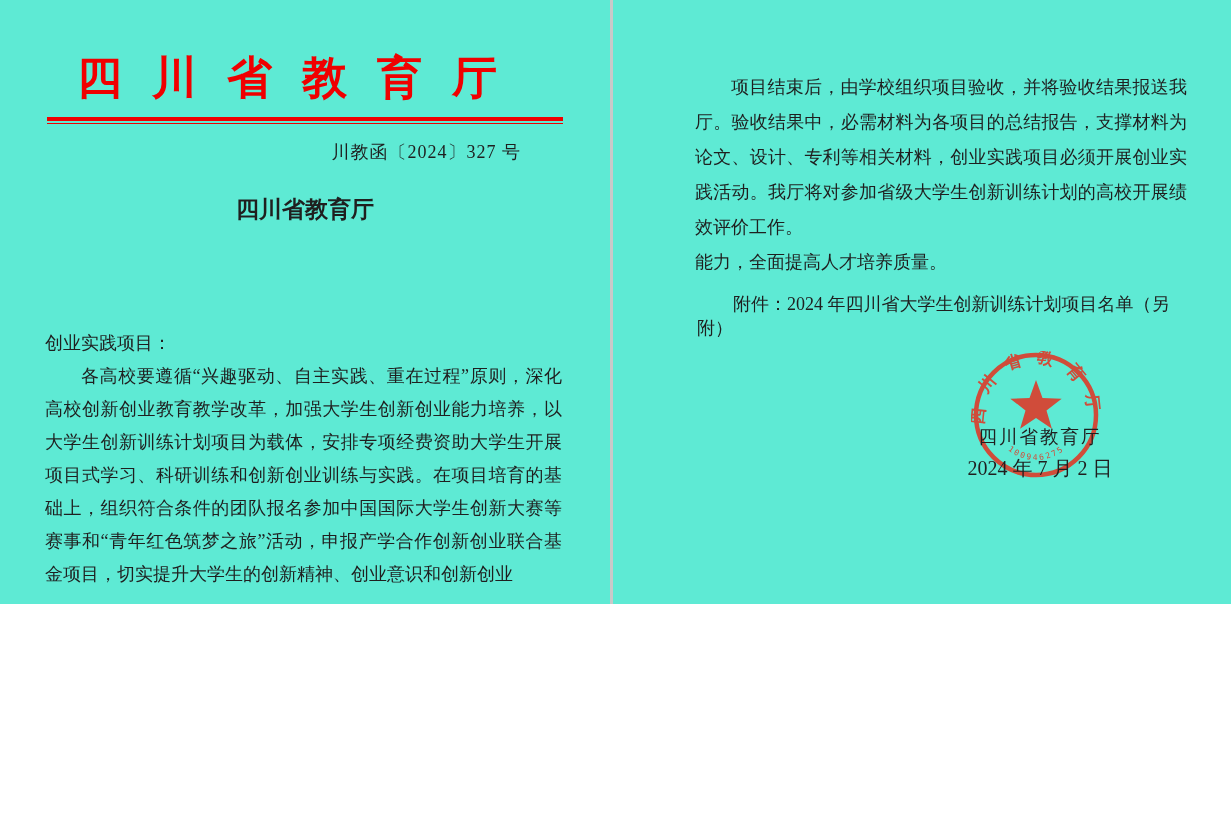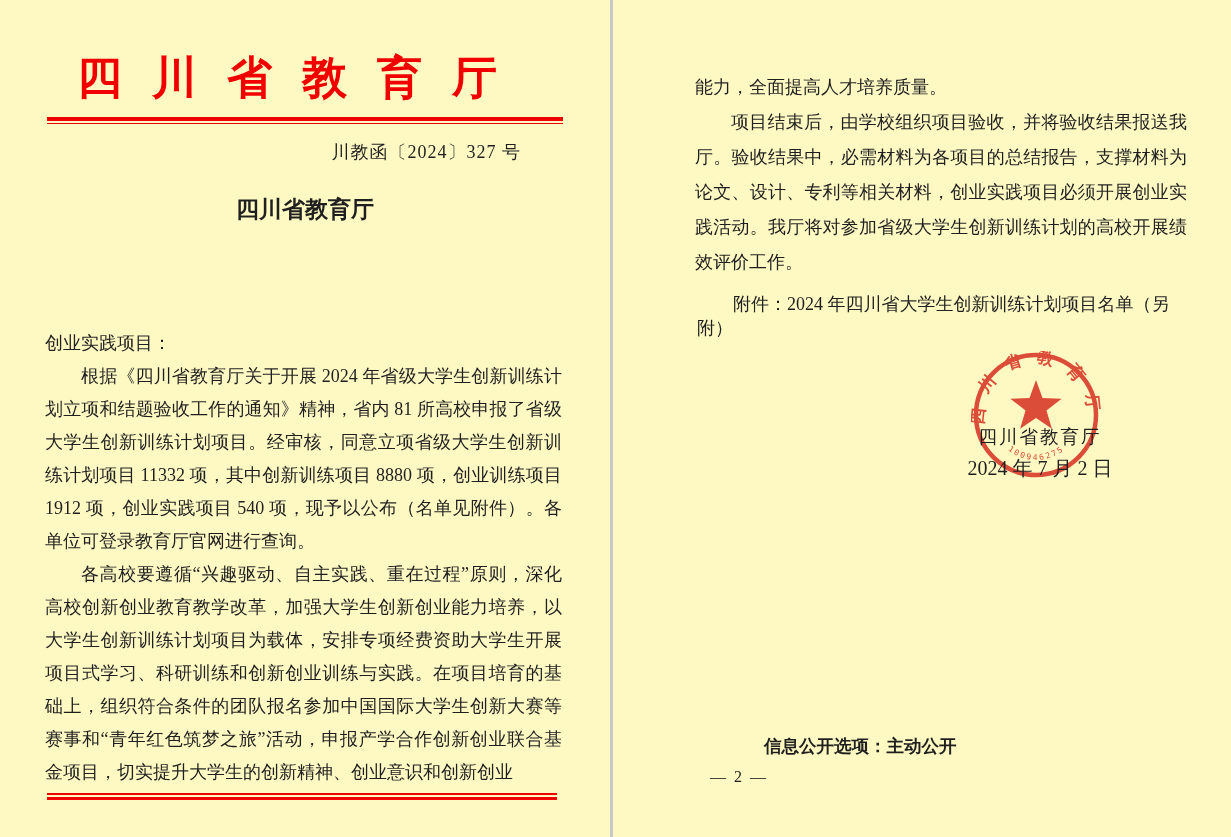--- a/index.html
+++ b/index.html
@@ -6,22 +6,22 @@
     --red: #f00000;
     --seal_red: #d9412f;
     --text: #1f1f1f;
     --divider: #c9c9c9;
   }
   * { margin: 0; padding: 0; box-sizing: border-box; }
   html, body { background: #ffffff; }
   .canvas {
     position: relative;
     width: 1231px;
-    height: 837px;
-    background: #fef9c3;
+    height: 604px;
+    background: #5eead4;
     overflow: hidden;
     font-family: "Liberation Serif", "DejaVu Serif", serif;
     color: var(--text);
   }
   .abs { position: absolute; }
 
   
   .agency {
     left: 77px; top: 48px;
     font-size: 45px; font-weight: bold;
@@ -102,34 +102,33 @@
   </div>
 
   <div class="abs docnum">川教函〔2024〕327 号</div>
 
   <div class="abs title">
     <div>四川省教育厅</div>
   </div>
 
   <div class="abs body1">
       <p class="para">创业实践项目：</p>
-      <p class="para ind">根据《四川省教育厅关于开展 2024 年省级大学生创新训练计划立项和结题验收工作的通知》精神，省内 81 所高校申报了省级大学生创新训练计划项目。经审核，同意立项省级大学生创新训练计划项目 11332 项，其中创新训练项目 8880 项，创业训练项目 1912 项，创业实践项目 540 项，现予以公布（名单见附件）。各单位可登录教育厅官网进行查询。</p>
       <p class="para ind">各高校要遵循“兴趣驱动、自主实践、重在过程”原则，深化高校创新创业教育教学改革，加强大学生创新创业能力培养，以大学生创新训练计划项目为载体，安排专项经费资助大学生开展项目式学习、科研训练和创新创业训练与实践。在项目培育的基础上，组织符合条件的团队报名参加中国国际大学生创新大赛等赛事和“青年红色筑梦之旅”活动，申报产学合作创新创业联合基金项目，切实提升大学生的创新精神、创业意识和创新创业</p>
     </div>
 
   <div class="abs redline-bottom">
     <i class="thin"></i>
     <i class="thick"></i>
   </div>
 
   <div class="abs divider"></div>
 
   <div class="abs body2">
+      <p class="para ind">项目结束后，由学校组织项目验收，并将验收结果报送我厅。验收结果中，必需材料为各项目的总结报告，支撑材料为论文、设计、专利等相关材料，创业实践项目必须开展创业实践活动。我厅将对参加省级大学生创新训练计划的高校开展绩效评价工作。</p>
       <p class="para">能力，全面提高人才培养质量。</p>
-      <p class="para ind">项目结束后，由学校组织项目验收，并将验收结果报送我厅。验收结果中，必需材料为各项目的总结报告，支撑材料为论文、设计、专利等相关材料，创业实践项目必须开展创业实践活动。我厅将对参加省级大学生创新训练计划的高校开展绩效评价工作。</p>
     </div>
 
   <div class="abs attachment">附件：2024 年四川省大学生创新训练计划项目名单（另附）</div>
 
   <div class="abs seal">
     <svg width="134" height="134" viewBox="0 0 134 134">
       <defs>
         <path id="sealArcTop" d="M 16.1,81.8 A 52,52 0 1 1 113.9,81.8" fill="none"></path>
         <path id="sealArcBottom" d="M 25.3,85.1 A 45,45 0 0 0 104.7,85.1" fill="none"></path>
       </defs>

